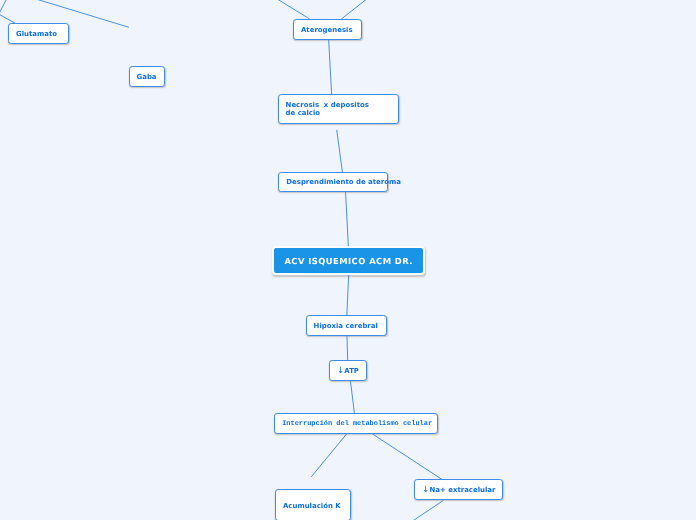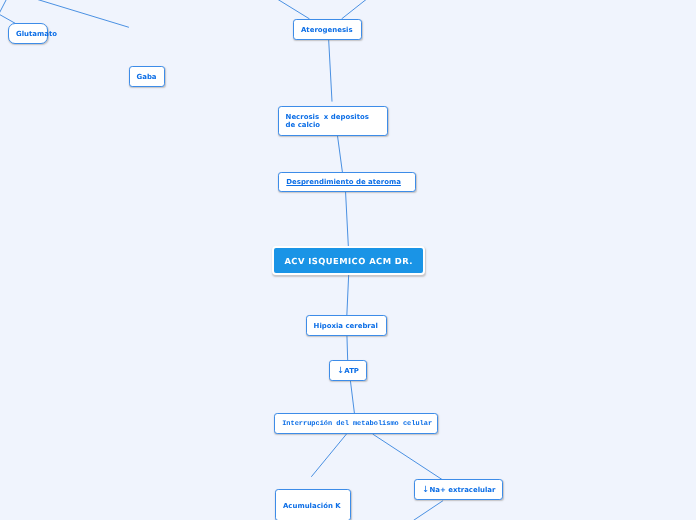--- a/index.html
+++ b/index.html
@@ -68,26 +68,26 @@
       <path d="M 345.5 190.9 L 348.4 247.4" fill="none" stroke="#4a90e2" stroke-width="1"></path>
       <path d="M 348.7 274.2 L 346.8 316.1" fill="none" stroke="#4a90e2" stroke-width="1"></path>
       <path d="M 346.9 334.3 L 347.7 360.6" fill="none" stroke="#4a90e2" stroke-width="1"></path>
       <path d="M 350.3 379.9 L 354.4 413.0" fill="none" stroke="#4a90e2" stroke-width="1"></path>
       <path d="M 348.0 432.2 L 311.3 476.8" fill="none" stroke="#4a90e2" stroke-width="1"></path>
       <path d="M 372.6 434.0 L 442.2 479.6" fill="none" stroke="#4a90e2" stroke-width="1"></path>
       <path d="M 317.0 498.0 L 346.6 520.5" fill="none" stroke="#4a90e2" stroke-width="1"></path>
       <path d="M 443.1 500.6 L 413.3 520.5" fill="none" stroke="#4a90e2" stroke-width="1"></path>
     </svg>
   <div id="nodes-layer">
-      <div class="node" style="left: 8px; top: 23.45px; width: 40px; height: 20.9px; border-radius: 7px;">Glutamato</div>
+      <div class="node" style="left: 8px; top: 23.45px; width: 61px; height: 20.9px;">Glutamato</div>
       <div class="node" style="left: 128.5px; top: 22.45px; width: 36.9px; height: 20.9px; margin-top: 44px;">Gaba</div>
       <div class="node" style="left: 293px; top: 18.6px; width: 69.4px; height: 21px;">Aterogenesis</div>
-      <div class="node" style="left: 277.6px; top: 106px; width: 110px; height: 29.75px;">Necrosis  x depositos
+      <div class="node" style="left: 277.6px; top: 94px; width: 121px; height: 29.75px;">Necrosis  x depositos
 de calcio</div>
-      <div class="node" style="left: 278.3px; top: 171.55px; width: 138px; height: 20.9px; text-decoration: underline;">Desprendimiento de ateroma</div>
+      <div class="node" style="left: 278.3px; top: 171.55px; width: 110px; height: 20.9px;">Desprendimiento de ateroma</div>
       <div class="node root" style="left: 272.4px; top: 246.1px; width: 152.4px; height: 28.9px;">ACV ISQUEMICO ACM DR.</div>
       <div class="node" style="left: 305.6px; top: 315.45px; width: 81.6px; height: 20.85px; text-align: center;">Hipoxia cerebral</div>
       <div class="node" style="left: 328.9px; top: 359.6px; width: 38.1px; height: 21.65px;"><span class="arrow">↓</span> ATP</div>
       <div class="node" style="left: 274.2px; top: 412.55px; width: 164.3px; height: 21px; font-family: Liberation Mono, monospace;">Interrupción del metabolismo celular</div>
       <div class="node" style="left: 275px; top: 477.45px; width: 75.7px; height: 32px; margin-top: 12px;">Acumulación K</div>
       <div class="node" style="left: 414.1px; top: 479.45px; width: 89.3px; height: 21px;"><span class="arrow">↓</span> Na+ extracelular</div>
     </div>
 </div>
 
 </body></html>

